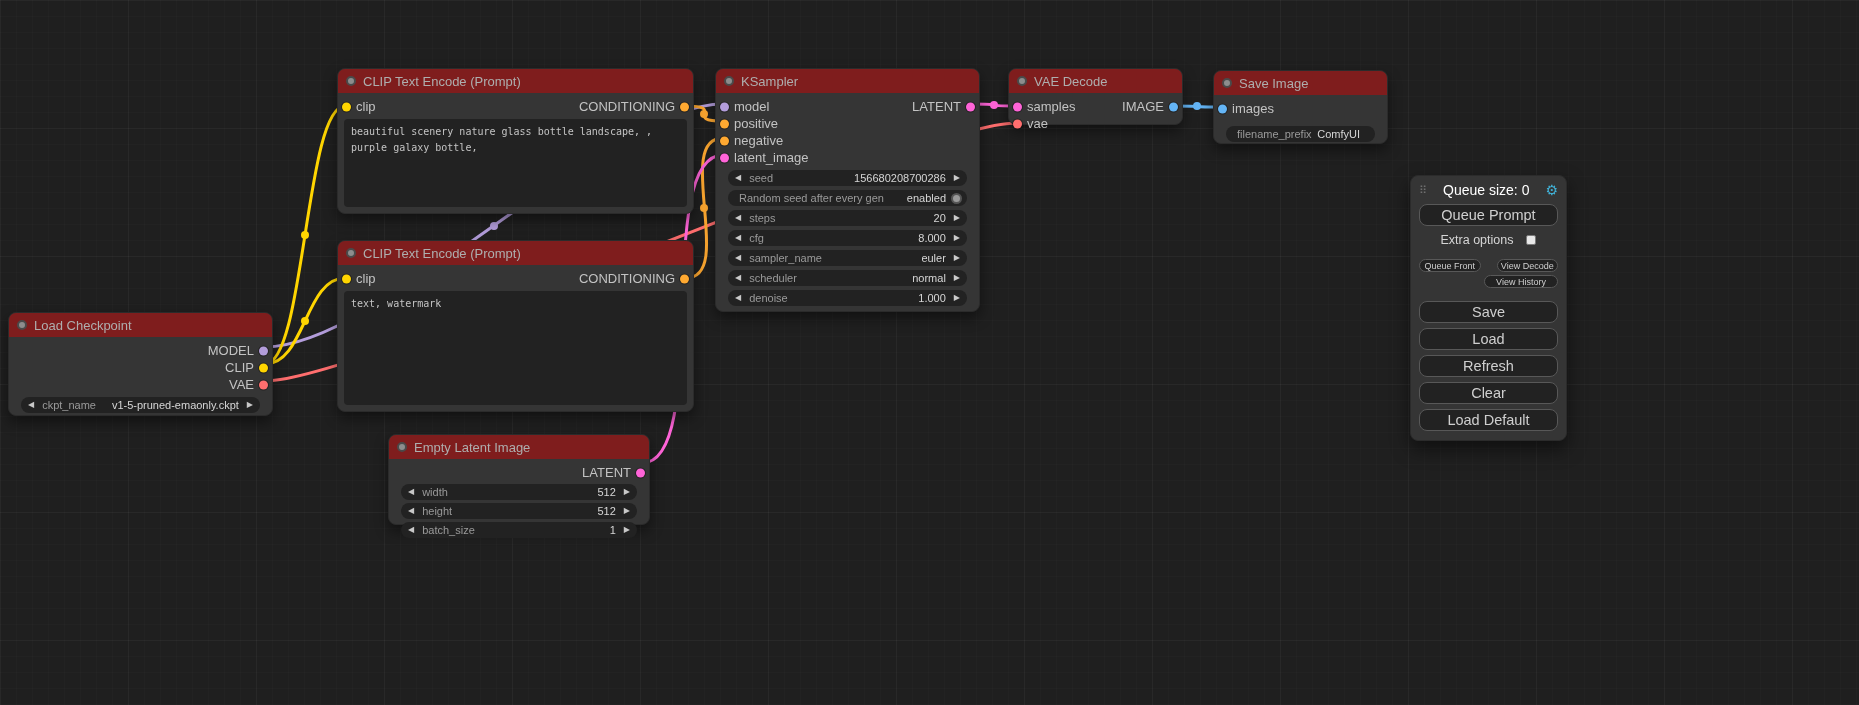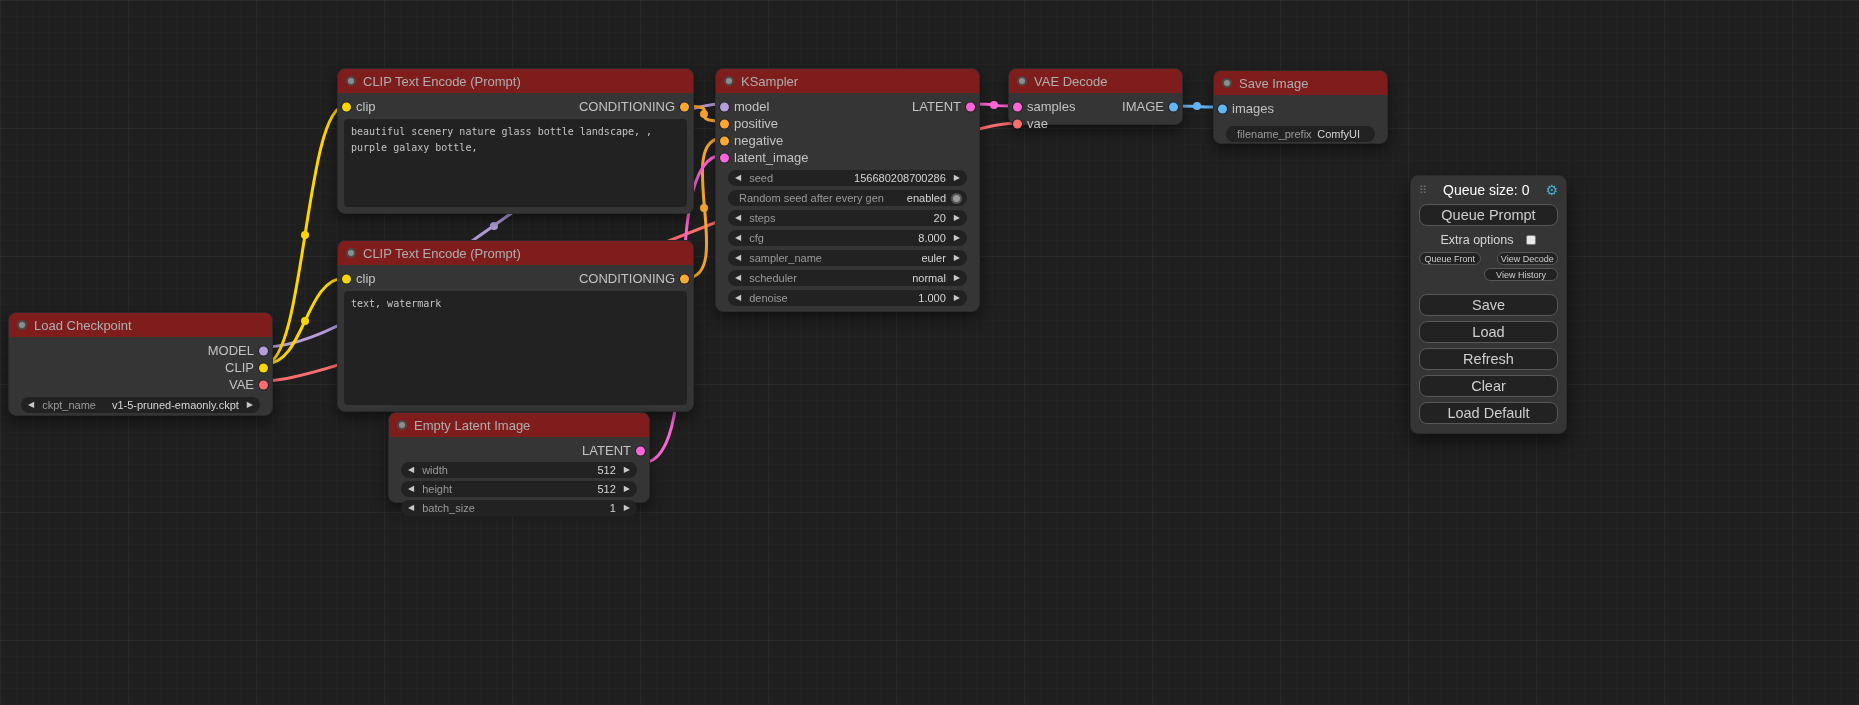--- a/index.html
+++ b/index.html
@@ -71,21 +71,21 @@
     position:absolute; left:6px; right:6px; bottom:6px;
     background:#222222; border:none; border-radius:4px; resize:none; outline:none;
     color:#c4c4c4; font:10px/1.55 "DejaVu Sans Mono", monospace;
     padding:5px 7px; overflow:hidden;
   }
 
   
   #node-load-checkpoint { left:8px;  top:312px; width:265px; height:104px; }
   #node-clip-positive   { left:337px; top:68px;  width:357px; height:146px; }
   #node-clip-negative   { left:337px; top:240px; width:357px; height:172px; }
-  #node-empty-latent    { left:388px; top:412px; width:262px; height:91px;text-align:center; }
+  #node-empty-latent    { left:388px; top:434px; width:262px; height:91px;text-align:center; }
   #node-ksampler        { left:715px; top:68px;  width:265px; height:244px; }
   #node-vae-decode      { left:1008px; top:68px; width:175px; height:57px; }
   #node-save-image      { left:1213px; top:70px; width:175px; height:74px; }
 
   
   .menu-panel {
     position:absolute; left:1410px; top:175px; width:157px; z-index:3;
     background:#353535; border:1px solid #2b2b2b; border-radius:8px;
     box-shadow:0 8px 18px rgba(0,0,0,0.5);
     padding:5px 8px 9px; color:#ddd;
@@ -94,21 +94,21 @@
   .drag-handle { color:#6f6f6f; font-size:11px; cursor:grab; }
   .queue-size { flex:1; text-align:center; font-size:14px; color:#ffffff; }
   .gear { color:#41b1d6; font-size:14px; cursor:pointer; }
   .btn {
     display:block; width:100%; background:#222222; border:1px solid #585858;
     border-radius:8px; color:#cfcfcf; font-family:inherit; text-align:center; cursor:pointer;
   }
   .btn.big { height:22px; font-size:14.5px; margin-top:5px; }
   .extra-row { display:flex; align-items:center; justify-content:center; gap:13px; margin-top:7px; font-size:12.5px; color:#d6d6d6; }
   .checkbox { width:10px; height:10px; background:#e9e9e9; border:1px solid #7a7a7a; border-radius:2px; cursor:pointer; }
-  .small-row { display:flex; gap:16px; margin-top:5px; }
+  .small-row { display:flex; gap:16px; margin-top:12px; }
   .btn.small { height:13px; font-size:9px; line-height:10px; border-radius:7px; flex:1; }
   .vh-row { display:flex; justify-content:flex-end; margin-top:3px; }
   .vh-row .btn.small { flex:0 0 74px; }
   .btn.first-action { margin-top:13px; }
 </style>
 </head>
 <body>
 
 <svg class="wires" width="1859" height="705" viewBox="0 0 1859 705">
   <path class="wire" d="M265,347 C381,347 607,104 723,104" stroke="#B39DDB"></path>

